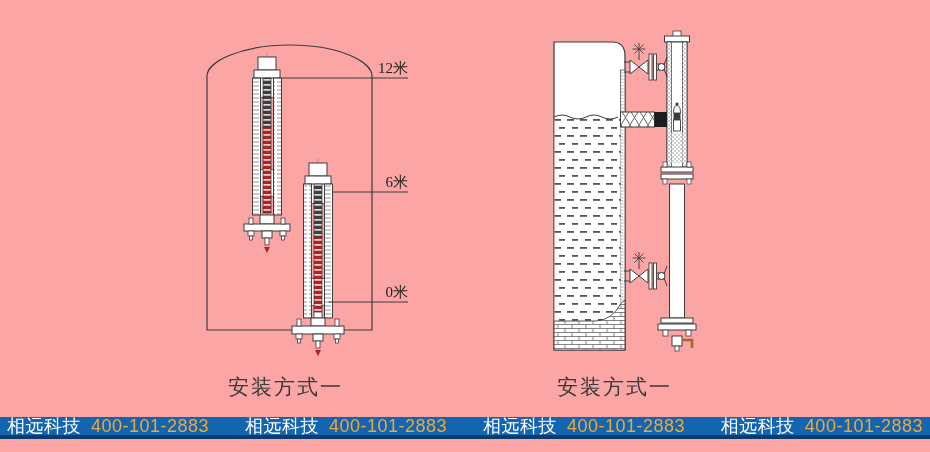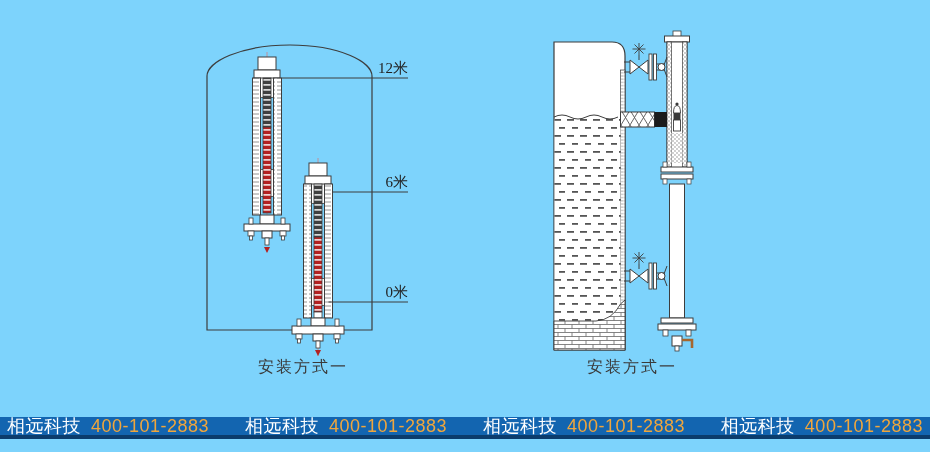--- a/index.html
+++ b/index.html
@@ -1,22 +1,22 @@
 <!DOCTYPE html>
 <html><head>
 <meta charset="utf-8">
 <style>
   * { margin:0; padding:0; box-sizing:border-box; }
   html,body { width:930px; height:452px; background:#fff; font-family:"Liberation Sans", sans-serif; }
-  .stage { position:relative; width:930px; height:452px; background:#7dd3fc; overflow:hidden; }
+  .stage { position:relative; width:930px; height:452px; background:#fca5a5; overflow:hidden; }
   .fig { position:absolute; top:20px; }
   #fig1 { left:180px; width:250px; height:345px; }
   #fig2 { left:540px; width:200px; height:345px; }
-  .fig-caption { position:absolute; top:357px; width:150px; text-align:center;
-                 font-size:16px; color:#3a3a3a; letter-spacing:2px; }
+  .fig-caption { position:absolute; top:373px; width:150px; text-align:left;
+                 font-size:21px; color:#3a3a3a; letter-spacing:2px; }
   #cap1 { left:228px; }
   #cap2 { left:557px; }
   .footer { position:absolute; left:0; top:417px; width:930px; height:35px; }
   .footer-main { height:18px; background:#1365b0; display:flex; align-items:center;
                  justify-content:space-between; padding:0 7px; }
   .footer-strip { height:4px; background:#0b3c6c; }
   .footer-item { white-space:nowrap; font-size:18px; letter-spacing:0.5px; }
   .company { color:#ffffff; margin-right:10px; }
   .phone { color:#f0a63c; }
   svg text { font-family:"Liberation Serif", serif; font-size:15px; fill:#222; }

